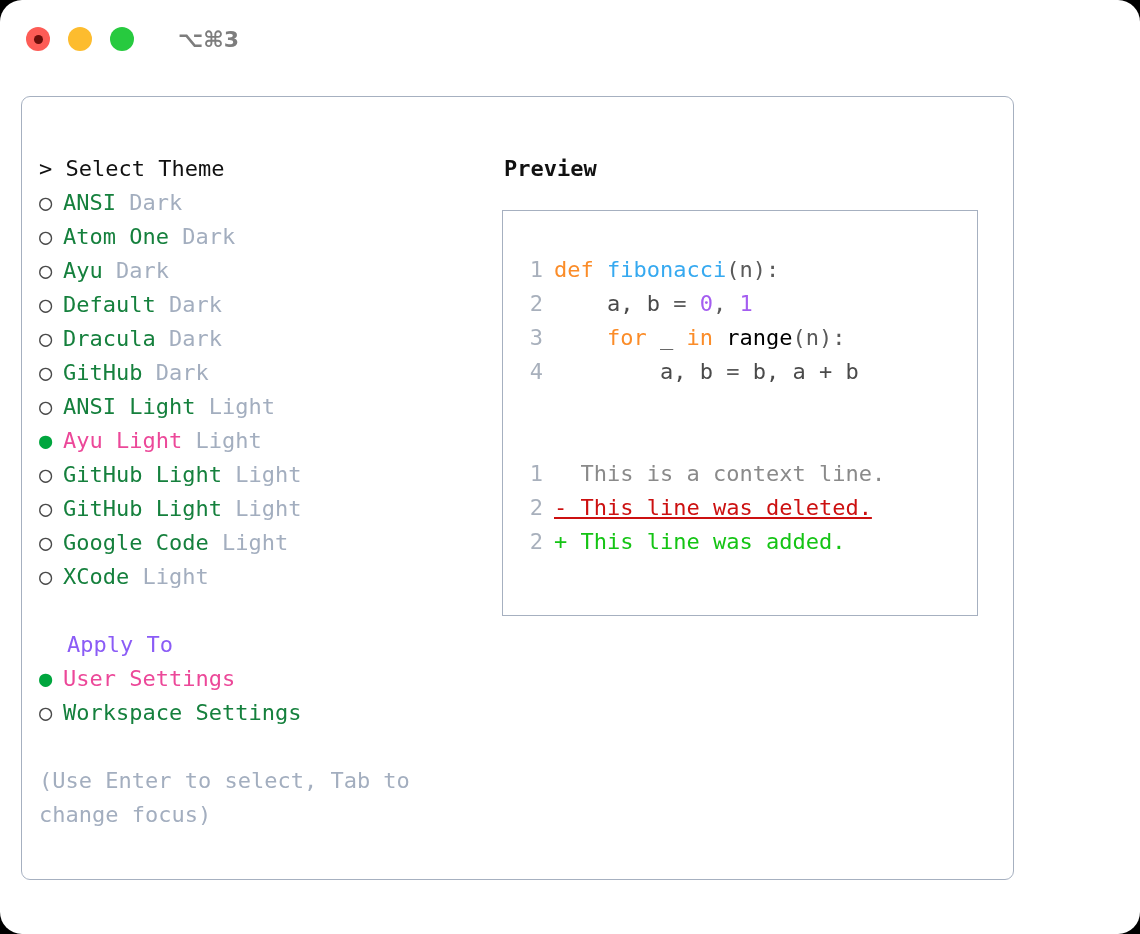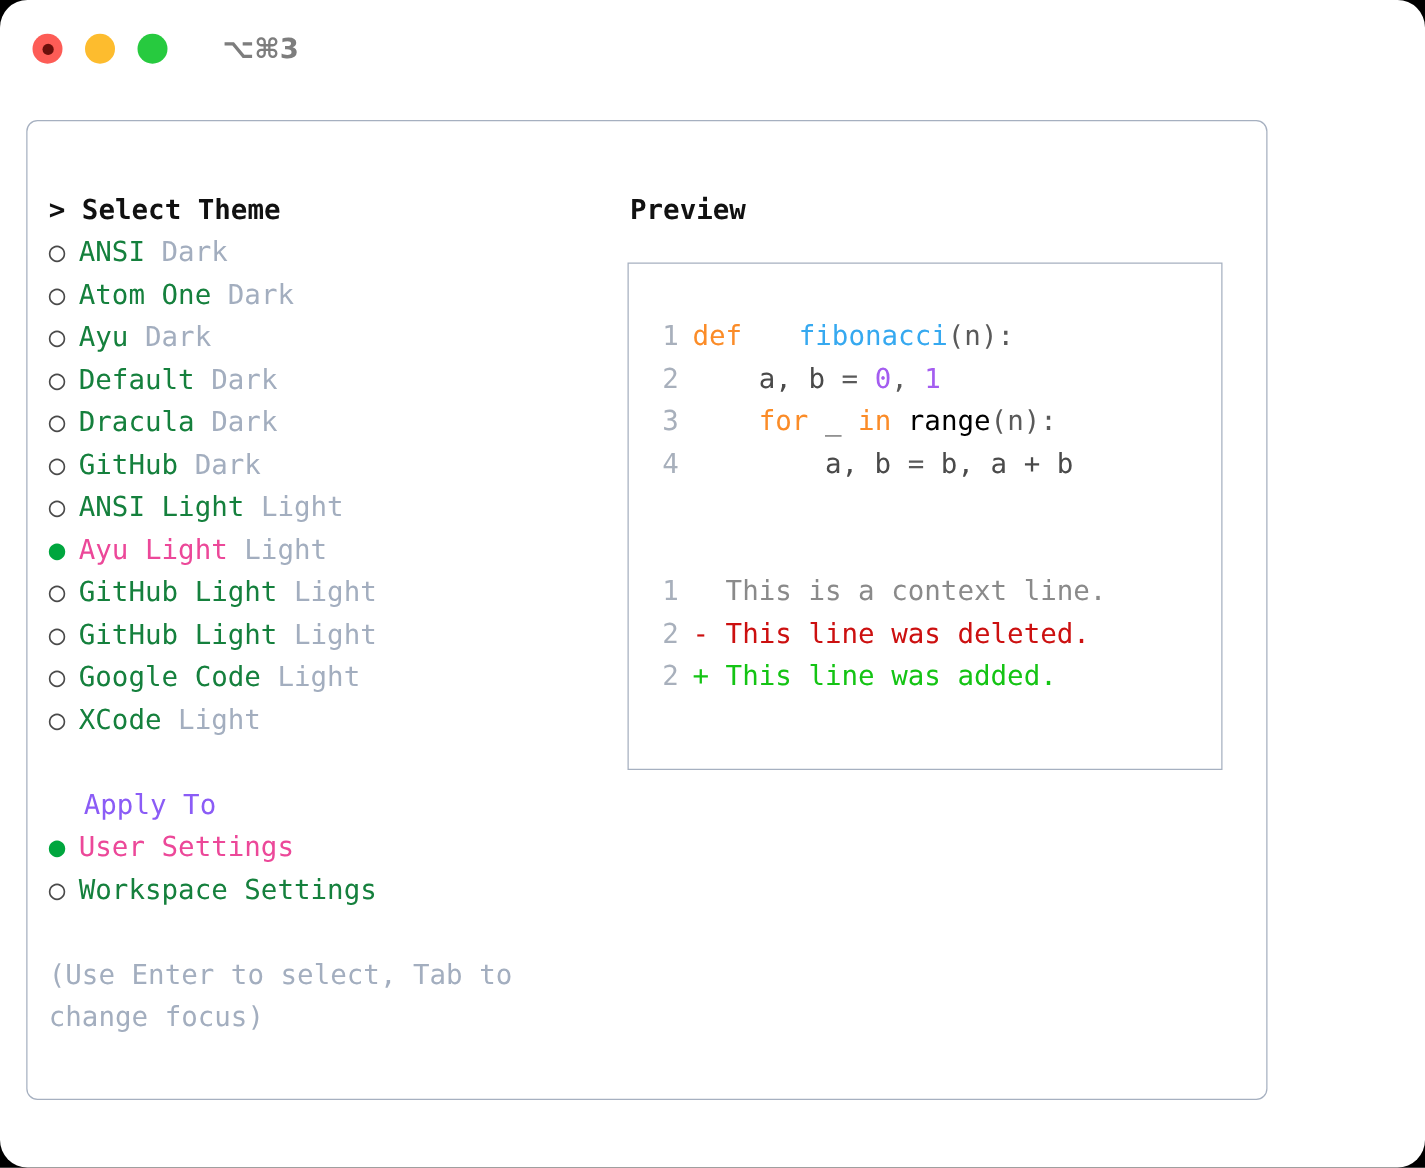--- a/index.html
+++ b/index.html
@@ -71,21 +71,21 @@
     width: 100%; height: 100%;
     display: flex;
   }
   
   #left-col {
     width: 470px;
     padding: 55px 0 0 17px;
   }
   .section-head {
     font-size: 22px;
-    font-weight: bold;
+    font-weight: normal;
     color: #111111;
     line-height: 34px;
     white-space: pre;
   }
   .opt-row {
     font-size: 22px;
     line-height: 34px;
     color: #2c2c2c;
     white-space: pre;
     display: block;
@@ -144,28 +144,28 @@
     color: #3b3b3b;
   }
   .ln {
     color: #a8b0bc;
     display: inline-block;
     width: 28px;
     text-align: right;
     margin-right: 11px;
   }
   .kw   { color: #fb8c28; }
-  .fn   { color: #36a9f0; margin-left: 32px; }
+  .fn   { color: #36a9f0; }
   .bi   { color: #000000; }
   .num  { color: #a45df0; }
   .pn   { color: #5a5a5a; }
   .var  { color: #4a4a4a; }
   .blank-line { height: 34px; }
   .d-ctx { color: #8a8a8a; }
-  .d-del { color: #cc1010; }
+  .d-del { color: #cc1010; text-decoration: underline; }
   .d-add { color: #14c414; }
 </style>
 </head>
 <body>
 
 <div id="window">
 
   <div id="titlebar">
     <div class="traffic-lights">
       <div class="tl tl-close"></div>

